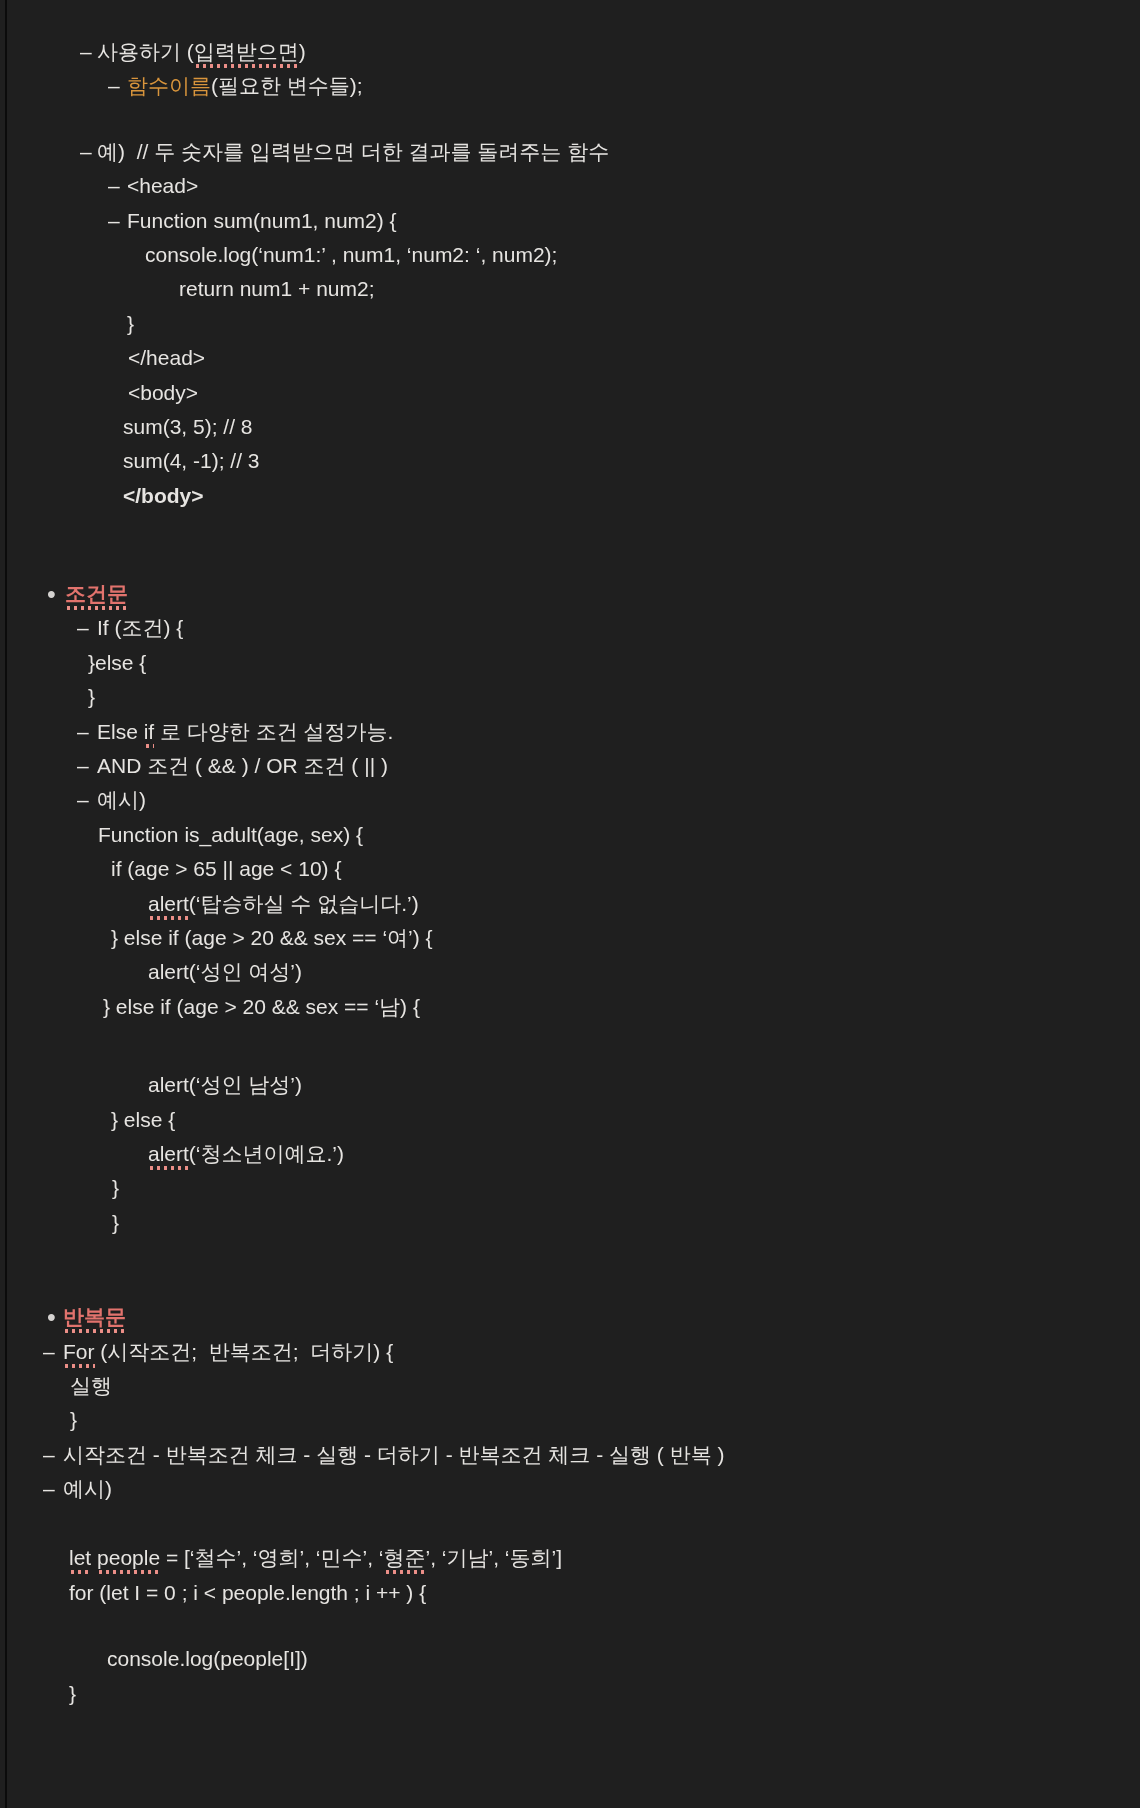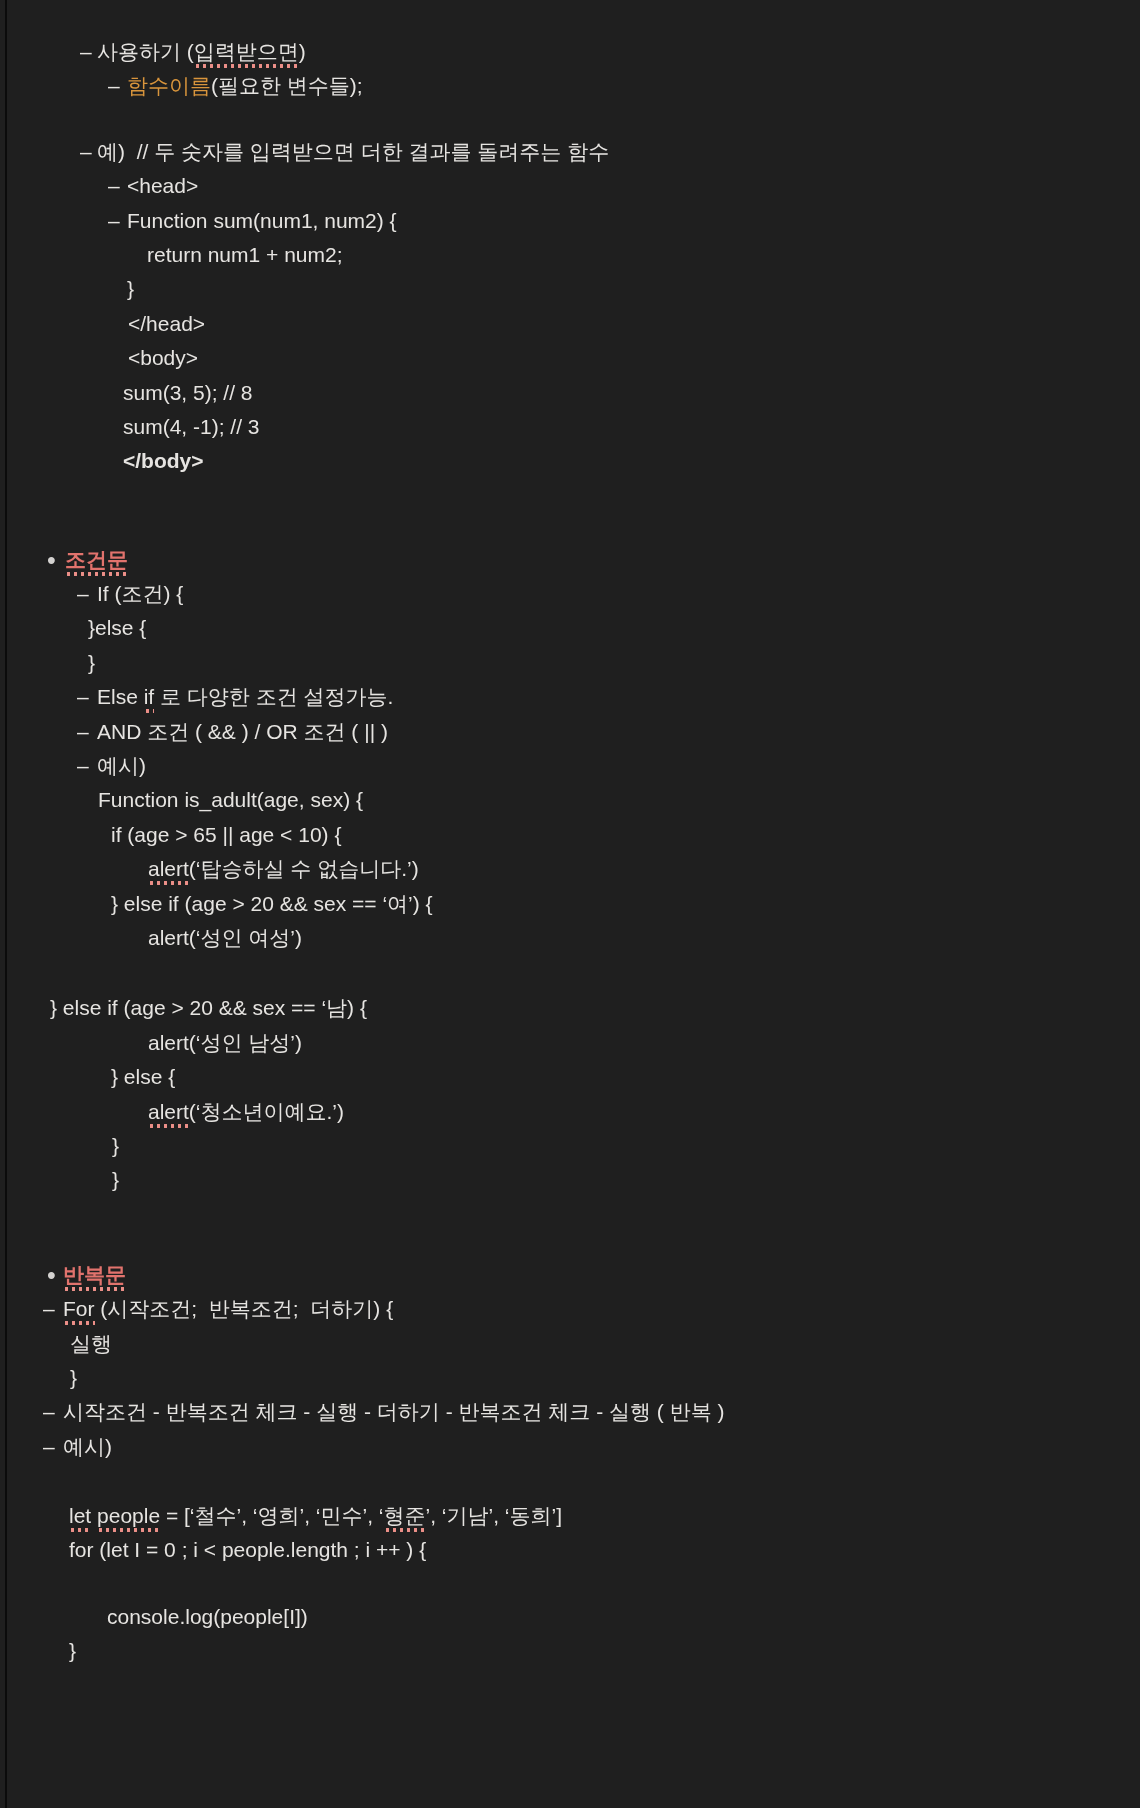--- a/index.html
+++ b/index.html
@@ -65,42 +65,43 @@
 <body style="background: rgb(31, 31, 31);">
 
 <div class="page-edge"></div>
 <div class="doc">
     <div class="line" style="padding-left: 97px;"><span class="marker" style="left: 80px;">–</span><span>사용하기 (</span><span class="dotted">입력받으면</span><span>)</span></div>
     <div class="line" style="padding-left: 127px;"><span class="marker" style="left: 108px;">–</span><span class="orange">함수이름</span><span>(필요한 변수들);</span></div>
     <div class="gap" style="height: 31px;"></div>
     <div class="line" style="padding-left: 97px;"><span class="marker" style="left: 80px;">–</span><span>예)  // 두 숫자를 입력받으면 더한 결과를 돌려주는 함수</span></div>
     <div class="line" style="padding-left: 127px;"><span class="marker" style="left: 108px;">–</span><span>&lt;head&gt;</span></div>
     <div class="line" style="padding-left: 127px;"><span class="marker" style="left: 108px;">–</span><span>Function sum(num1, num2) {</span></div>
-    <div class="line" style="padding-left: 147px;"><span>return num1 + num2;</span></div>
+    <div class="line" style="padding-left: 145px;"><span>console.log(‘num1:’ , num1, ‘num2: ‘, num2);</span></div>
+    <div class="line" style="padding-left: 147px; margin-left: 32px;"><span>return num1 + num2;</span></div>
     <div class="line" style="padding-left: 127px;"><span>}</span></div>
     <div class="line" style="padding-left: 128px;"><span>&lt;/head&gt;</span></div>
     <div class="line" style="padding-left: 128px;"><span>&lt;body&gt;</span></div>
     <div class="line" style="padding-left: 123px;"><span>sum(3, 5); // 8</span></div>
     <div class="line" style="padding-left: 123px;"><span>sum(4, -1); // 3</span></div>
     <div class="line" style="padding-left: 123px; font-weight: bold;"><span>&lt;/body&gt;</span></div>
     <div class="gap" style="height: 64px;"></div>
     <div class="line" style="padding-left: 65px;"><span class="marker bul" style="left: 47px;">•</span><span class="red dotted">조건문</span></div>
     <div class="line" style="padding-left: 97px;"><span class="marker" style="left: 77px;">–</span><span>If (조건) {</span></div>
     <div class="line" style="padding-left: 88px;"><span>}else {</span></div>
     <div class="line" style="padding-left: 88px;"><span>}</span></div>
     <div class="line" style="padding-left: 97px;"><span class="marker" style="left: 77px;">–</span><span>Else </span><span class="dotted">if</span><span> 로 다양한 조건 설정가능.</span></div>
     <div class="line" style="padding-left: 97px;"><span class="marker" style="left: 77px;">–</span><span>AND 조건 ( &amp;&amp; ) / OR 조건 ( || )</span></div>
     <div class="line" style="padding-left: 97px;"><span class="marker" style="left: 77px;">–</span><span>예시)</span></div>
     <div class="line" style="padding-left: 98px;"><span>Function is_adult(age, sex) {</span></div>
     <div class="line" style="padding-left: 111px;"><span>if (age &gt; 65 || age &lt; 10) {</span></div>
     <div class="line" style="padding-left: 148px;"><span class="dotted">alert</span><span>(‘탑승하실 수 없습니다.’)</span></div>
     <div class="line" style="padding-left: 111px;"><span>} else if (age &gt; 20 &amp;&amp; sex == ‘여’) {</span></div>
     <div class="line" style="padding-left: 148px;"><span>alert(‘성인 여성’)</span></div>
-    <div class="line" style="padding-left: 50px; margin-top: 36px;"><span>} else if (age &gt; 20 &amp;&amp; sex == ‘남) {</span></div>
-    <div class="line" style="padding-left: 148px;"><span>alert(‘성인 남성’)</span></div>
+    <div class="line" style="padding-left: 103px;"><span>} else if (age &gt; 20 &amp;&amp; sex == ‘남) {</span></div>
+    <div class="line" style="padding-left: 148px; margin-top: 44px;"><span>alert(‘성인 남성’)</span></div>
     <div class="line" style="padding-left: 111px;"><span>} else {</span></div>
     <div class="line" style="padding-left: 148px;"><span class="dotted">alert</span><span>(‘청소년이예요.’)</span></div>
     <div class="line" style="padding-left: 112px;"><span>}</span></div>
     <div class="line" style="padding-left: 112px;"><span>}</span></div>
     <div class="gap" style="height: 60px;"></div>
     <div class="line" style="padding-left: 63px;"><span class="marker bul" style="left: 47px;">•</span><span class="red dotted">반복문</span></div>
     <div class="line" style="padding-left: 63px;"><span class="marker" style="left: 43px;">–</span><span class="dotted">For</span><span> (시작조건;  반복조건;  더하기) {</span></div>
     <div class="line" style="padding-left: 70px;"><span>실행</span></div>
     <div class="line" style="padding-left: 70px;"><span>}</span></div>
     <div class="line" style="padding-left: 63px;"><span class="marker" style="left: 43px;">–</span><span>시작조건 - 반복조건 체크 - 실행 - 더하기 - 반복조건 체크 - 실행 ( 반복 )</span></div>

